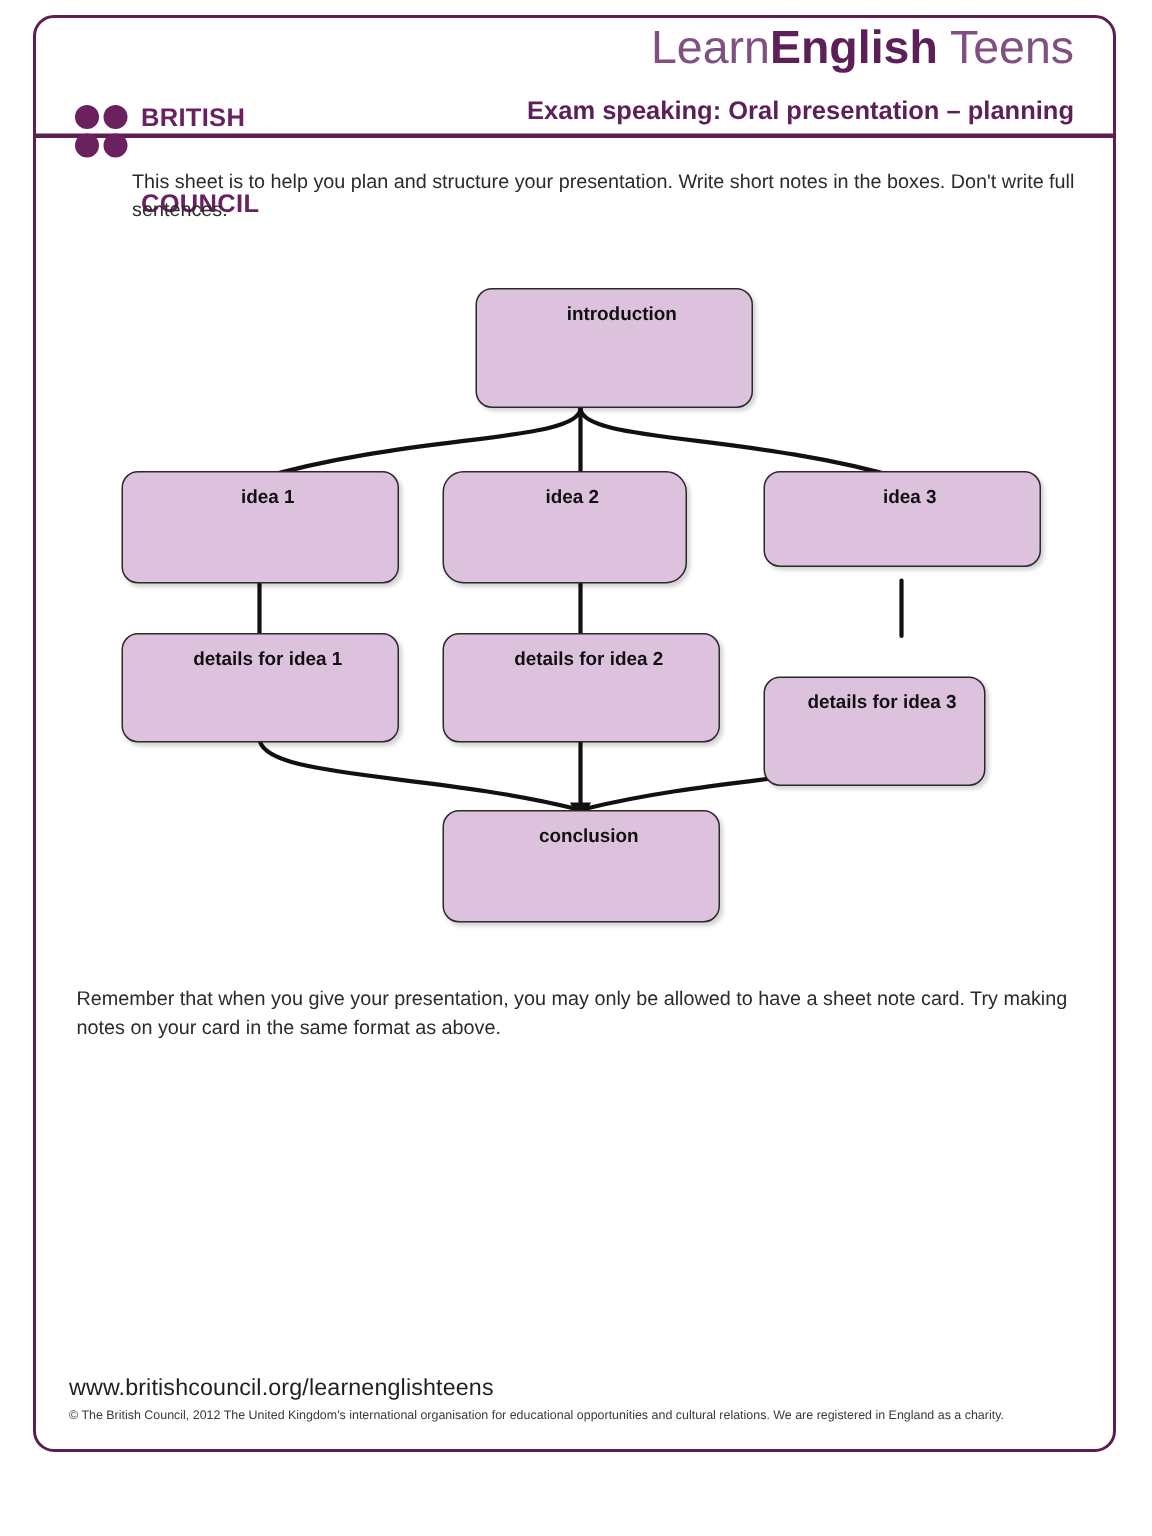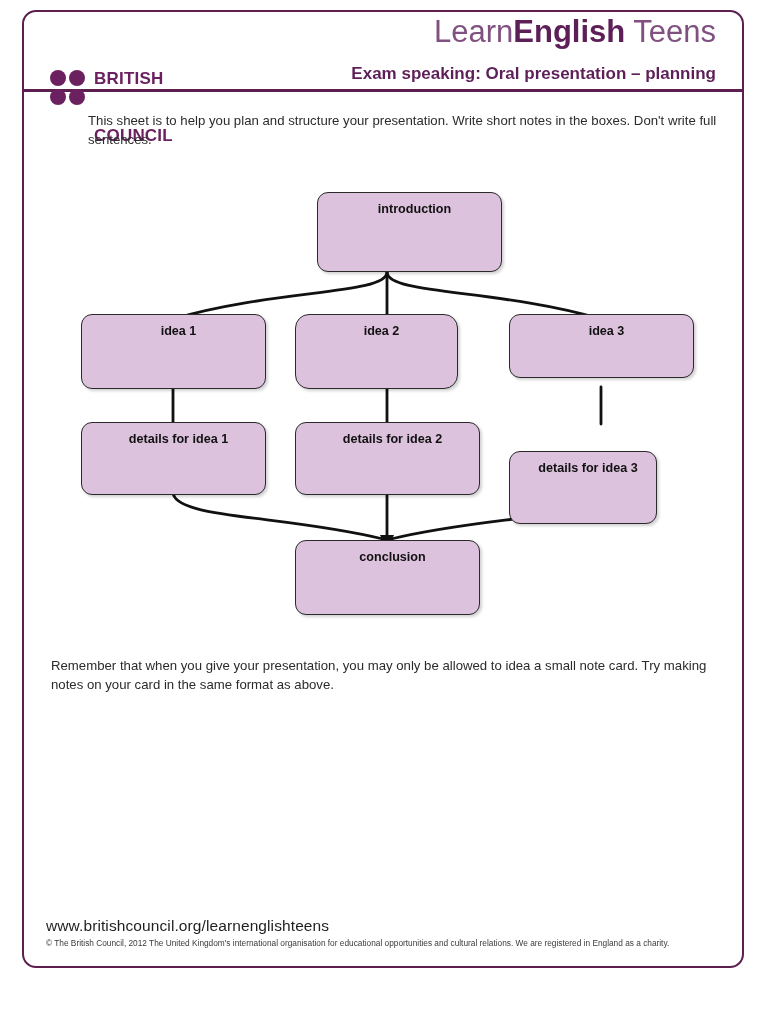--- a/index.html
+++ b/index.html
@@ -236,20 +236,20 @@
     </div>
     <div class="node-box" style="left:485px; top:246px; width:148px; height:73px;margin-top:38px;">
       <span class="node-label">details for idea 3</span>
     </div>
 
     <div class="node-box" style="left:271px; top:373px; width:185px; height:75px;">
       <span class="node-label">conclusion</span>
     </div>
   </div>
 
-  <div class="body-text" id="note-text">Remember that when you give your presentation, you may only be allowed to idea a small note card. Try making notes on your card in the same format as above.</div>
+  <div class="body-text" id="note-text">Remember that when you give your presentation, you may only be allowed to have a sheet note card. Try making notes on your card in the same format as above.</div>
 
   <div id="footer">
     <div id="footer-url">www.britishcouncil.org/learnenglishteens</div>
     <div id="footer-copy">© The British Council, 2012 The United Kingdom's international organisation for educational opportunities and cultural relations. We are registered in England as a charity.</div>
   </div>
 
 </div>
 
 </body></html>

